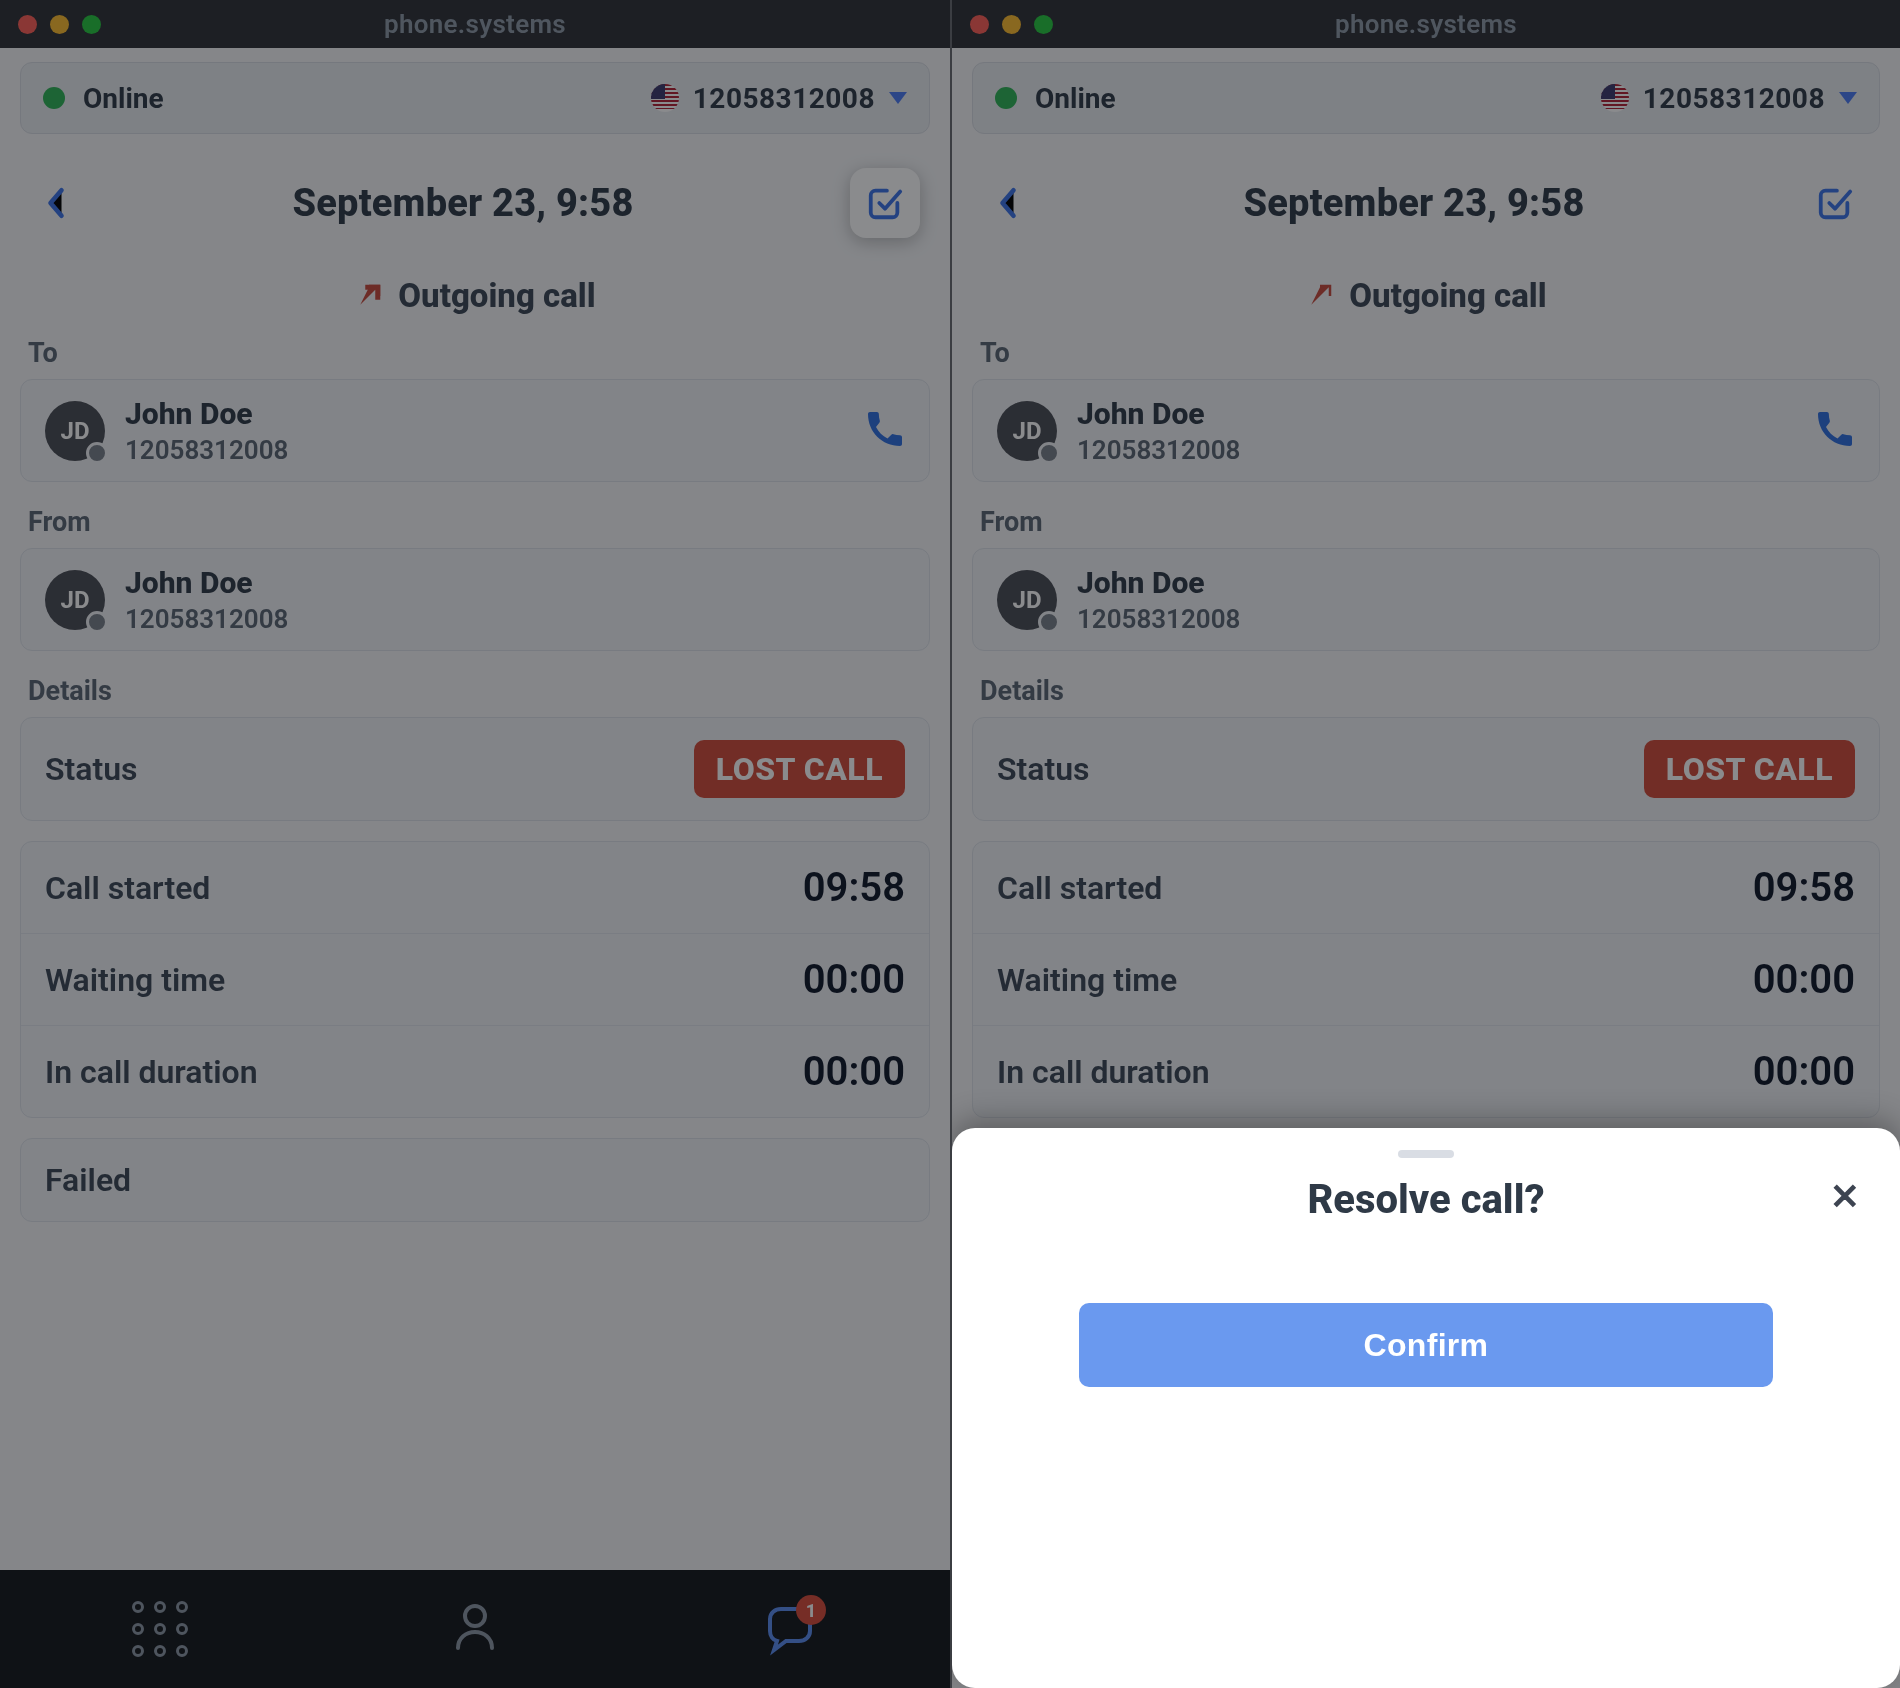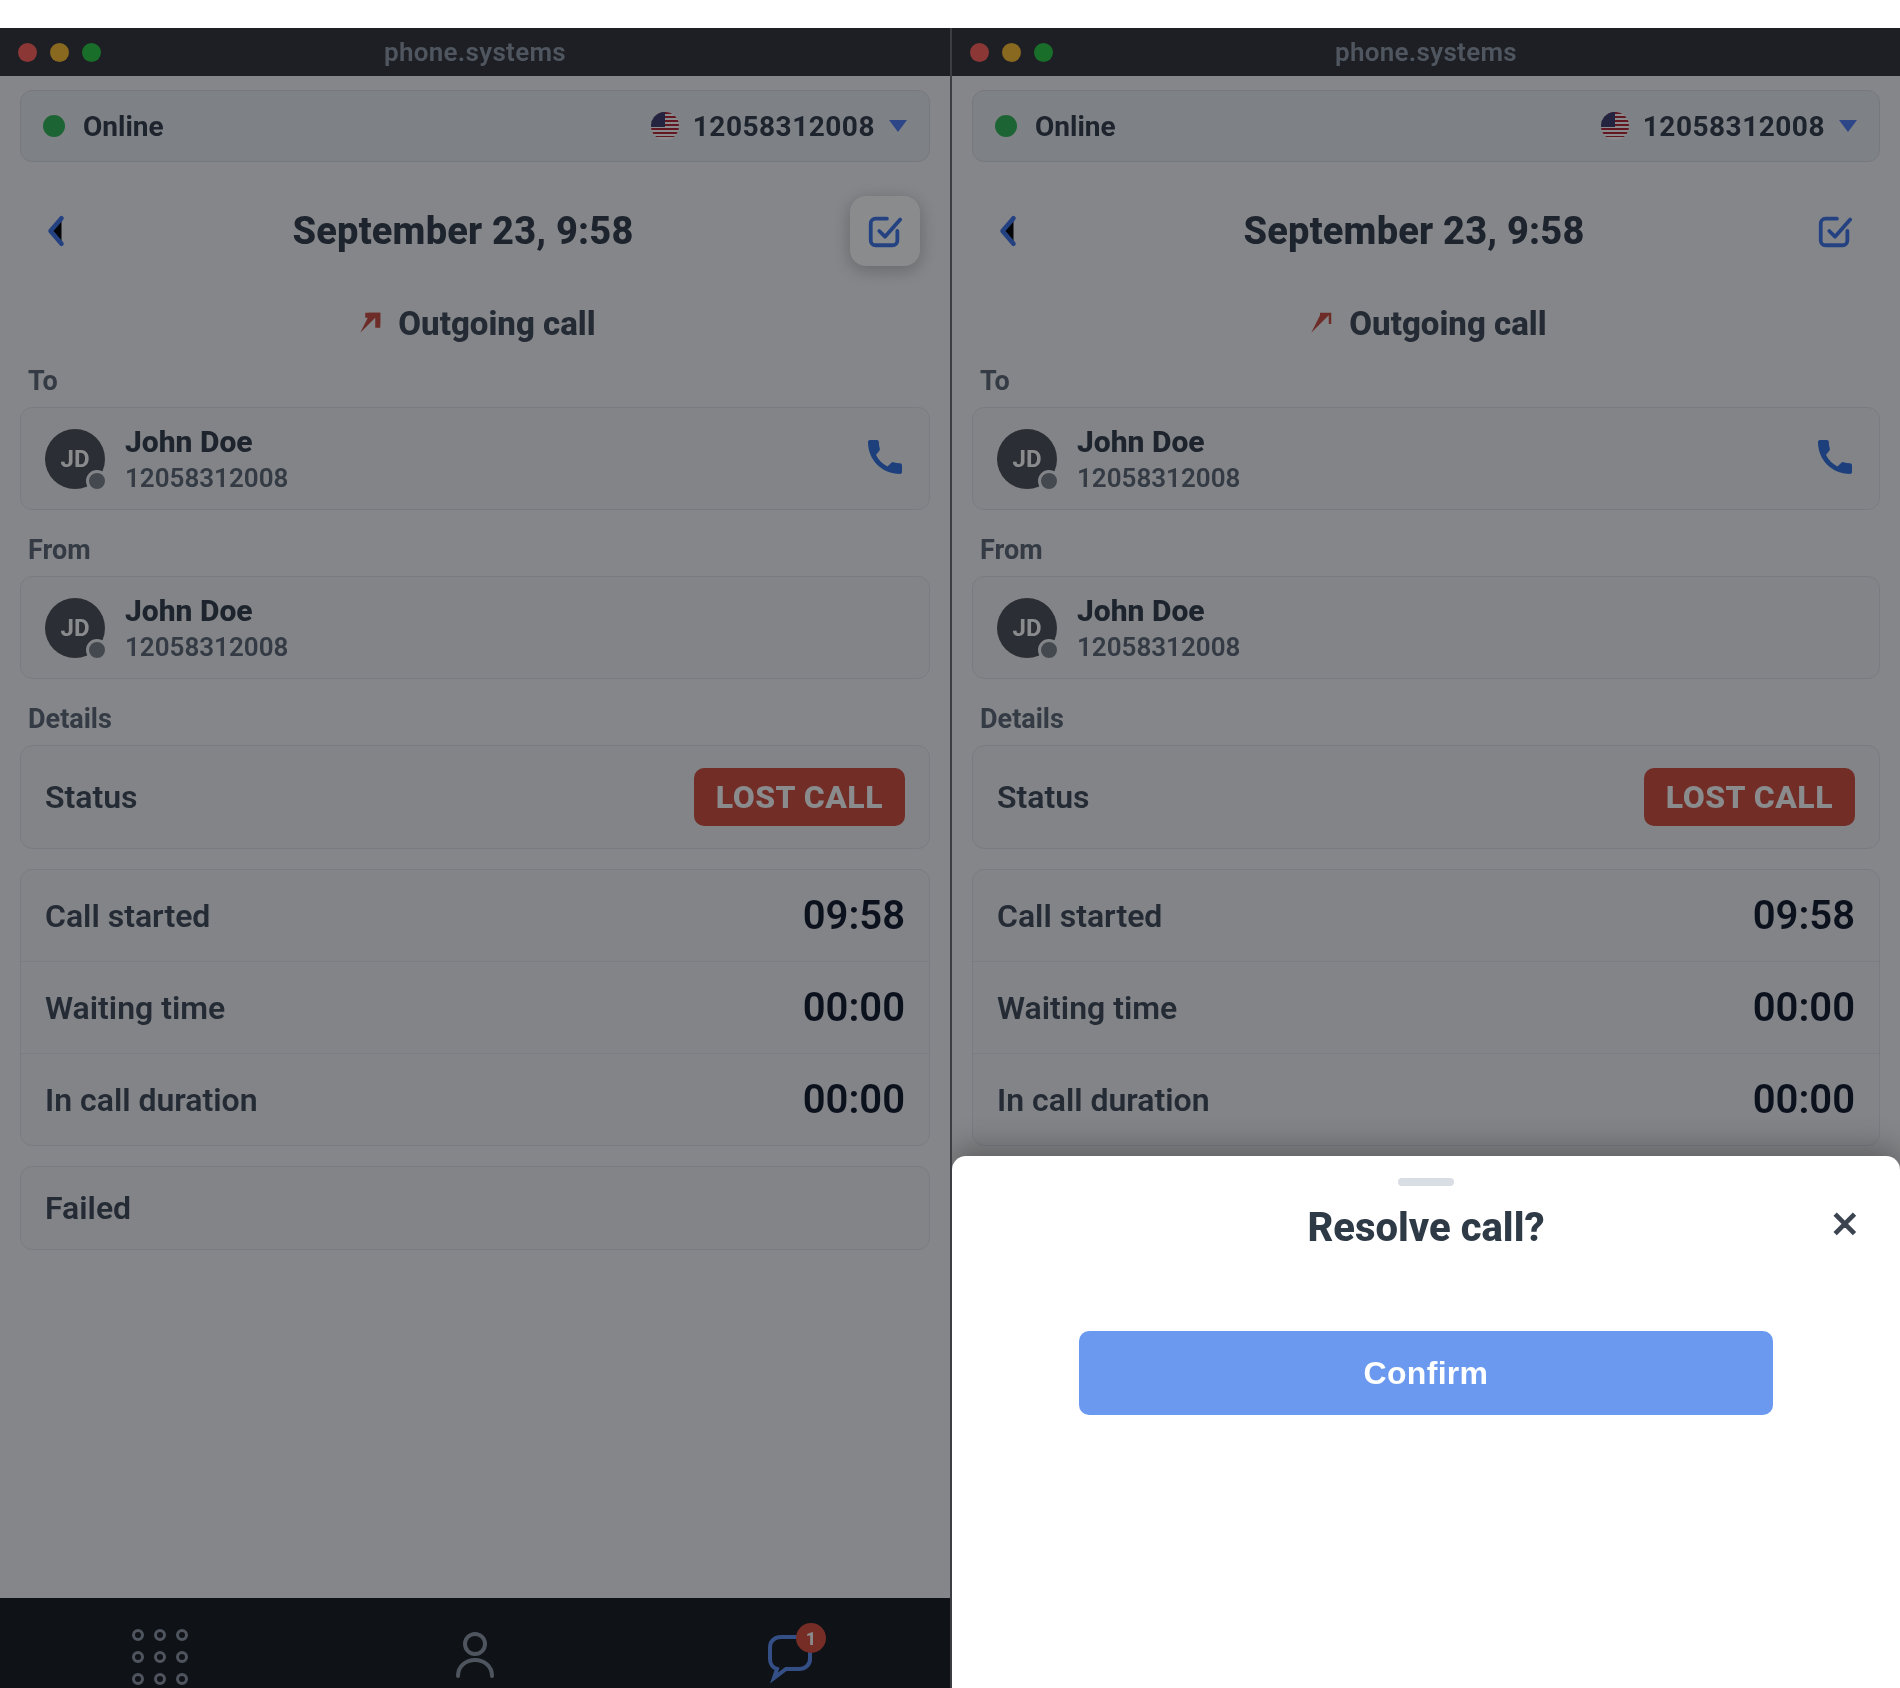--- a/index.html
+++ b/index.html
@@ -1,18 +1,18 @@
 <!DOCTYPE html>
 <html><head>
 <meta charset="utf-8">
 <style>
   * { box-sizing: border-box; margin: 0; padding: 0; }
   html, body { width: 1900px; height: 1688px; background: #fff; font-family: -apple-system, "Segoe UI", Roboto, "Helvetica Neue", Arial, sans-serif; }
   body { transform-origin: 0 0; }
-  .stage { display: flex; width: 1900px; height: 1401px; margin-top: 28px; }
+  .stage { display: flex; width: 1900px; height: 1401px; }
   .pane { position: relative; width: 950px; height: 1688px; background: #f5f6f8; overflow: hidden; }
   .pane + .pane { border-left: 2px solid #3b3d42; }
 
   
   .titlebar { height: 48px; background: #2e3136; display: flex; align-items: center; position: relative; }
   .traffic { display: flex; gap: 13px; padding-left: 18px; }
   .tl-dot { width: 19px; height: 19px; border-radius: 50%; }
   .tl-red { background: #ff5f57; }
   .tl-yel { background: #febc2e; }
   .tl-grn { background: #28c840; }
@@ -71,21 +71,21 @@
   .ninecol { display:flex; flex-direction:column; gap:10px; }
   .msg { position:relative; width:56px; height:56px; }
   .msg svg { stroke:#5b8df0; }
   .msg .notif { position:absolute; right:-8px; top:-6px; width:30px; height:30px; border-radius:50%; background:#d84b3a; color:#fff; display:flex; align-items:center; justify-content:center; font-size:18px; font-weight:800; }
 
   
   .dimmer { position:absolute; inset:0; background:rgba(10,12,16,.48); pointer-events:none; }
   .dimmer + * { position:relative; }
 
   
-  .sheet { position:absolute; left:0; right:0; bottom:0; height: 560px; background:#fff; border-top-left-radius: 14px; border-top-right-radius:14px; box-shadow: 0 -8px 30px rgba(0,0,0,.3); padding: 22px 40px 40px 40px; }
+  .sheet { position:absolute; left:0; right:0; bottom:0; height: 560px; background:#fff; border-top-left-radius: 14px; border-top-right-radius:14px; box-shadow: 0 -8px 30px rgba(0,0,0,.3); padding: 22px 40px 40px 40px; border-radius: 23px; }
   .sheet .grab { width: 56px; height: 8px; background:#d9dde4; border-radius: 4px; margin: 0 auto 18px auto; }
   .sheet .titlerow { position:relative; display:flex; align-items:center; justify-content:center; }
   .sheet h2 { color:#2f3a47; font-size: 40px; font-weight:800; }
   .sheet .close { position:absolute; right:0; top:0; font-size:36px; color:#3d4451; font-weight:700; cursor:pointer; }
   .sheet p { color:#5a6472; font-size: 30px; text-align:center; line-height:1.55; margin-top: 90px; }
   .sheet .confirm { display:block; width:80%; margin: 80px auto 0 auto; height: 84px; background:#6a99ef; color:#fff; border:none; border-radius: 10px; font-size: 32px; font-weight:800; letter-spacing:.3px; }
 
 </style>
 </head>
 <body>

